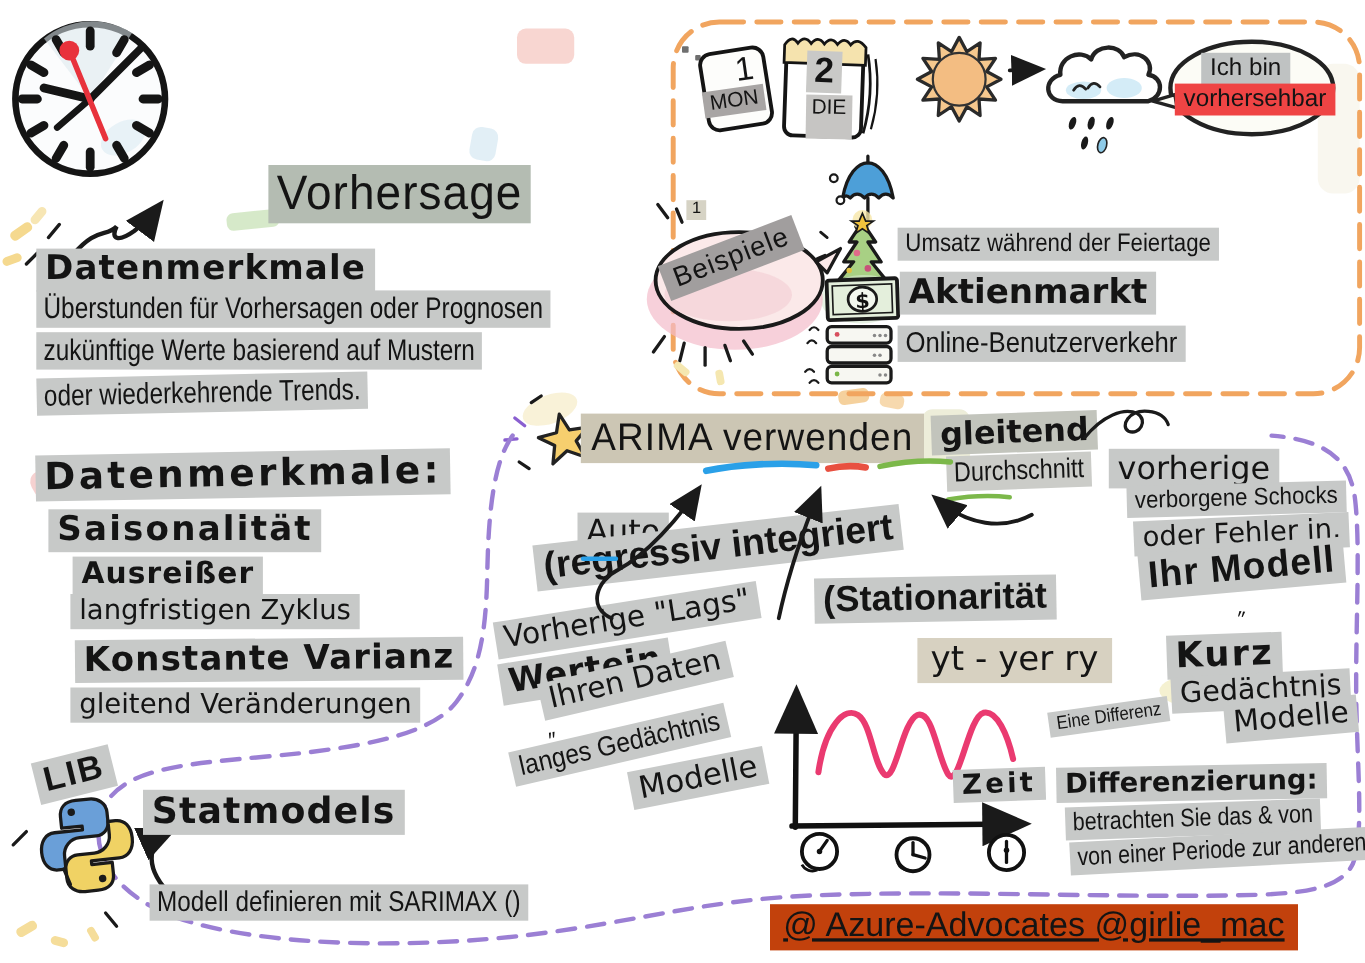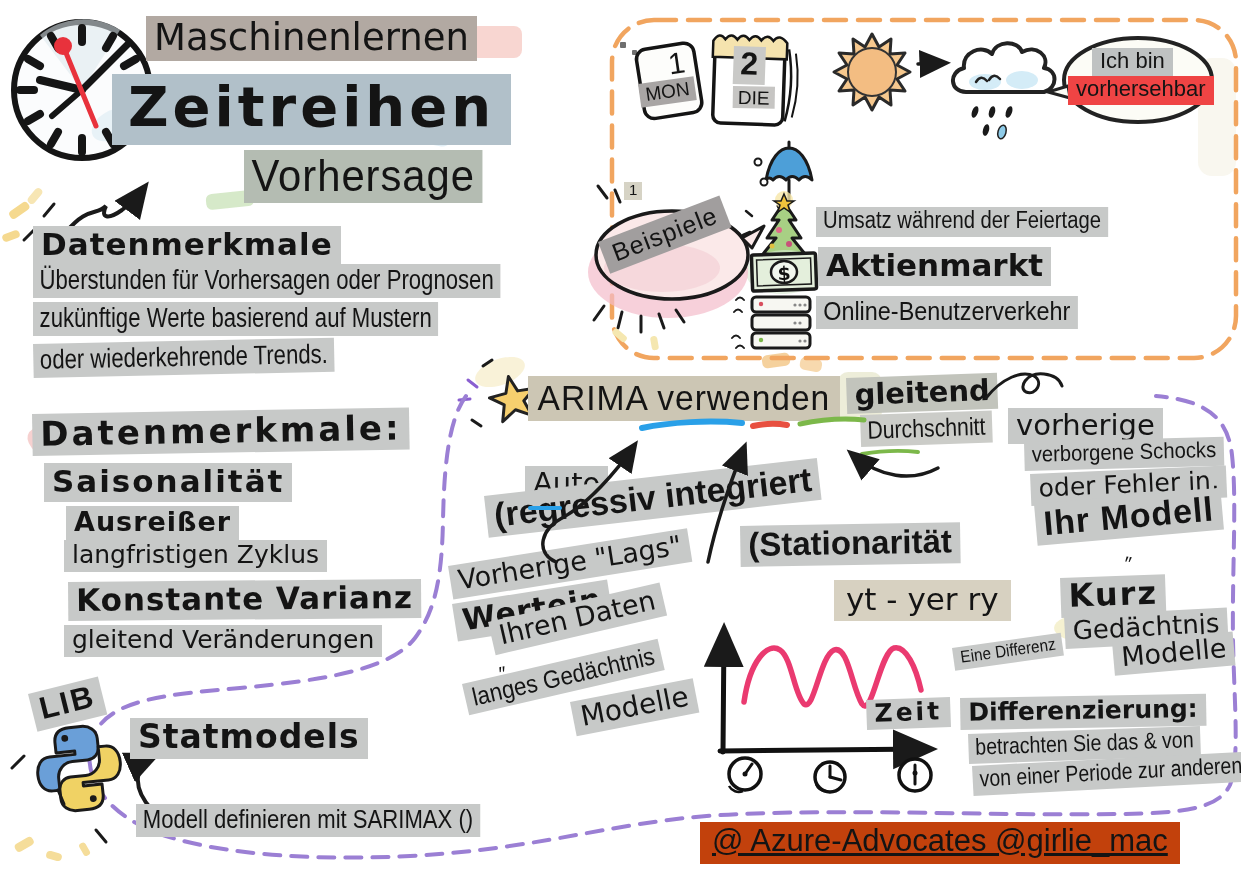--- a/index.html
+++ b/index.html
@@ -238,40 +238,38 @@
       <rect x="46" y="852" width="16" height="8" rx="4" fill="#f5dd9a" transform="rotate(15 54 856)"></rect>
       <rect x="78" y="846" width="14" height="7" rx="3" fill="#f5dd9a" transform="rotate(60 85 849)"></rect>
       <line x1="12" y1="768" x2="24" y2="756" stroke="#1a1a1a" stroke-width="3" stroke-linecap="round"></line>
       <line x1="58" y1="790" x2="64" y2="804" stroke="#1a1a1a" stroke-width="3" stroke-linecap="round"></line>
       <line x1="96" y1="830" x2="106" y2="842" stroke="#1a1a1a" stroke-width="3" stroke-linecap="round"></line>
     </g>
 
     <path d="M 152,810 C 130,786 136,764 154,756" fill="none" stroke="#1a1a1a" stroke-width="4" stroke-linecap="round" marker-end="url(#ah)"></path>
   </svg>
 
-  <div class="t taupe dv" style="left:146px; top:16px; font-size:37px; font-weight:500;">Maschinenlernen</div>
-  <div class="t blue dv" style="left:112px; top:74px; font-size:56px; font-weight:600; letter-spacing:4px; padding:2px 16px 6px;">Zeitreihen</div>
   <div class="t sage" style="left:244px; top:150px; font-size:44px; letter-spacing:1px; transform:scaleX(.95);">Vorhersage</div>
 
   <div class="t g dv b" style="left:33px; top:226px; font-size:31px; letter-spacing:1px;">Datenmerkmale</div>
   <div class="t g" style="left:33px; top:264px; font-size:27px; transform:scaleX(.82);">Überstunden für Vorhersagen oder Prognosen</div>
   <div class="t g" style="left:33px; top:302px; font-size:27px; transform:scaleX(.82);">zukünftige Werte basierend auf Mustern</div>
   <div class="t g" style="left:33px; top:344px; font-size:27px; transform:rotate(-1.2deg) scaleX(.82);">oder wiederkehrende Trends.</div>
 
   <div class="t g dv b" style="left:32px; top:414px; font-size:34px; letter-spacing:3px; transform:rotate(-1deg);">Datenmerkmale:</div>
   <div class="t g dv b" style="left:44px; top:463px; font-size:31px; letter-spacing:2px;">Saisonalität</div>
   <div class="t g dv b" style="left:66px; top:506px; font-size:27px; letter-spacing:1px;">Ausreißer</div>
   <div class="t g dv" style="left:64px; top:540px; font-size:25px;">langfristigen Zyklus</div>
   <div class="t g dv b" style="left:68px; top:582px; font-size:31px; letter-spacing:1px; transform:rotate(-0.5deg);">Konstante Varianz</div>
   <div class="t g dv" style="left:64px; top:625px; font-size:25px;">gleitend Veränderungen</div>
 
   <div class="t nobg" style="left:658px; top:48px; font-size:30px; transform:rotate(-8deg);">1</div>
   <div class="t" style="left:638px; top:84px; font-size:19px; background:#a8a5a4; padding:1px 6px 2px; transform:rotate(-8deg);">MON</div>
   <div class="t b" style="left:734px; top:46px; font-size:32px; background:#c9c9c7; padding:0 7px 2px; transform:rotate(2deg);">2</div>
-  <div class="t" style="left:733px; top:86px; font-size:19px; background:#c6c5c3; padding:1px 5px 0; transform:rotate(1deg);">DIE</div>
+  <div class="t" style="left:733px; top:86px; font-size:19px; background:#c6c5c3; padding:1px 5px 18px; transform:rotate(1deg);">DIE</div>
 
   <div class="t" style="left:1092px; top:48px; font-size:22px; background:#bfc2c2;">Ich bin</div>
   <div class="t" style="left:1068px; top:76px; font-size:22px; background:#ef4444;">vorhersehbar</div>
 
   <div class="t" style="left:624px; top:182px; font-size:15px; background:#d6d3c5; padding:0 5px 1px;">1</div>
   <div class="t dk" style="left:598px; top:242px; font-size:25px; letter-spacing:1px; padding:2px 10px 4px; transform:rotate(-21deg);">Beispiele</div>
 
   <div class="t g" style="left:816px; top:207px; font-size:23px; transform:scaleX(.88);">Umsatz während der Feiertage</div>
   <div class="t g dv b" style="left:818px; top:247px; font-size:31px;text-align:center;">Aktienmarkt</div>
   <div class="t g" style="left:816px; top:296px; font-size:26px; transform:scaleX(.9);">Online-Benutzerverkehr</div>

